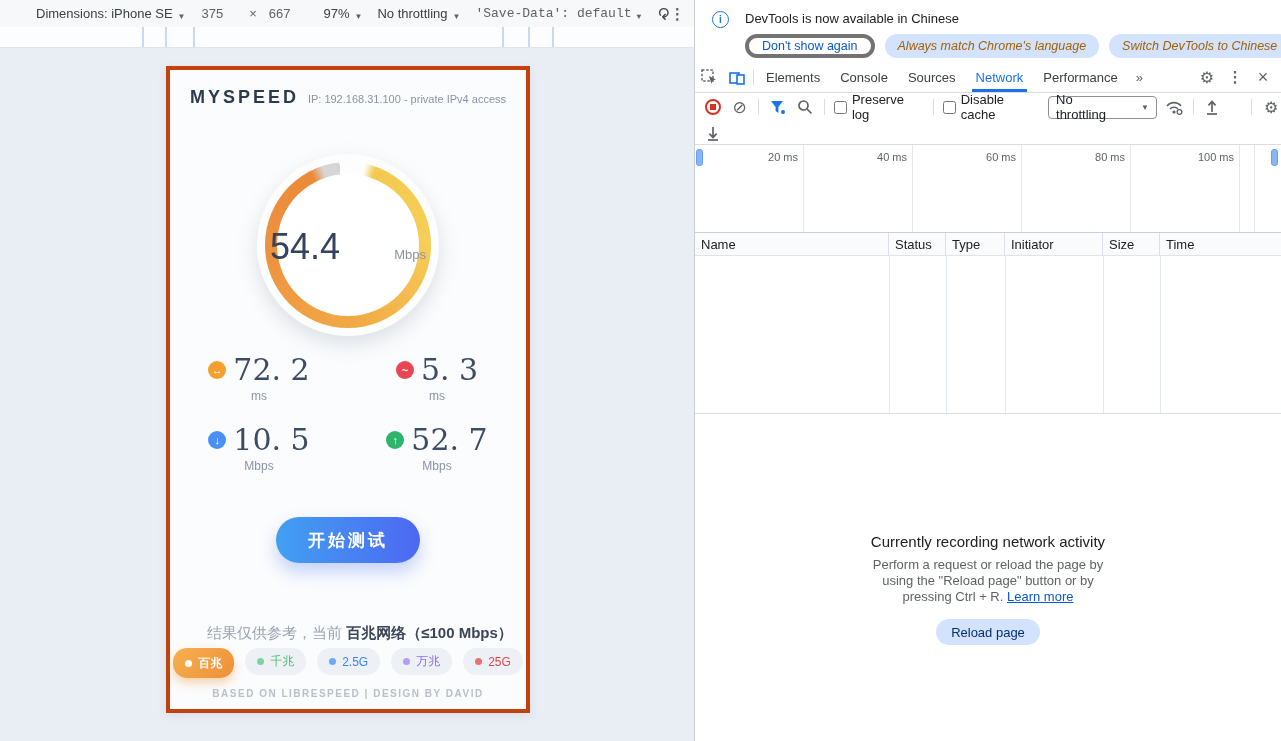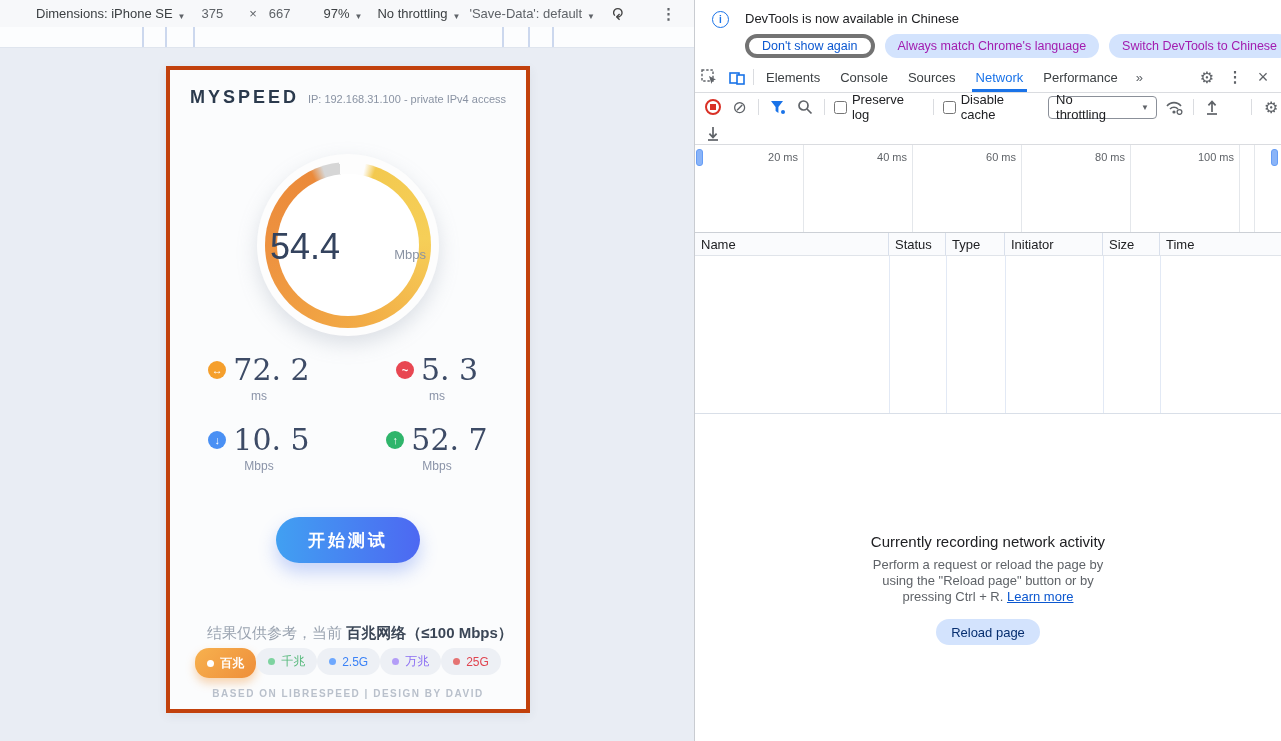--- a/index.html
+++ b/index.html
@@ -43,41 +43,41 @@
           text-align:center;margin-right:7px;flex:none;font-weight:bold;}
   .stat-val{font-family:"DejaVu Serif",serif;font-size:30px;color:#3d4b66;}
   .stat-unit{font-size:12px;color:#8a93a8;margin-top:2px;}
   .start-btn{position:absolute;left:50%;top:447px;transform:translateX(-50%);
              width:144px;height:46px;border:none;border-radius:23px;cursor:pointer;
              background:linear-gradient(90deg,#41a0f2,#4d68f2);color:#fff;font-size:17px;
              font-weight:bold;letter-spacing:3px;box-shadow:0 9px 18px rgba(80,120,240,.32);
              font-family:"Liberation Sans",sans-serif;}
   .note{position:absolute;top:554px;left:12px;width:100%;text-align:center;font-size:15px;color:#9aa3b0;}
   .note b{color:#3b4656;}
-  .chips{position:absolute;top:578px;left:0;width:100%;display:flex;justify-content:center;}
+  .chips{position:absolute;top:578px;left:0;width:100%;display:flex;justify-content:center;gap:11px;}
   .chip{display:inline-flex;align-items:center;height:27px;padding:0 12px;border-radius:14px;
         background:#edf0f5;font-size:12px;cursor:pointer;}
   .chip .cdot{width:7px;height:7px;border-radius:50%;margin-right:6px;}
   .chip.active{background:linear-gradient(135deg,#f7b14e,#ee8e3a);color:#fff;height:30px;
         box-shadow:0 5px 10px rgba(240,150,60,.4);font-weight:bold;}
   .chip.active .cdot{background:#fff;}
   .card-foot{position:absolute;top:618px;left:0;width:100%;text-align:center;font-size:10px;
         font-weight:bold;color:#b9c0cb;letter-spacing:1.5px;}
   
   .right{position:absolute;left:694px;top:0;width:587px;height:741px;background:#fff;
          border-left:1px solid #c9ccd1;box-sizing:border-box;overflow:hidden;}
   .infobar{position:relative;height:62px;}
   .info-ic{position:absolute;left:17px;top:11px;width:15px;height:15px;border:1.5px solid #1a73e8;
            border-radius:50%;color:#1a73e8;font-size:10px;line-height:15px;text-align:center;font-weight:bold;}
   .info-msg{position:absolute;left:50px;top:11px;font-size:13px;color:#202124;}
   .info-btns{position:absolute;left:50px;top:34px;display:flex;gap:10px;white-space:nowrap;}
   .pill{height:24px;border-radius:12px;font-size:12.5px;display:inline-flex;align-items:center;
         padding:0 13px;cursor:pointer;border:none;font-family:"Liberation Sans",sans-serif;}
   .pill.outline{background:#fff;color:#0b57d0;border:4px solid #737373;}
-  .pill.tonal{background:#d3e3fd;color:#a21caf;}
+  .pill.tonal{background:#d3e3fd;color:#a16207;font-style:italic;}
   .tabrow{display:flex;align-items:stretch;height:30px;border-bottom:1px solid #dadce0;
           font-size:13px;color:#3c4043;}
   .tbtn{display:flex;align-items:center;justify-content:center;width:28px;cursor:pointer;}
   .vsep{width:1px;height:16px;background:#dadce0;align-self:center;margin:0 2px;}
   .tab{display:flex;align-items:center;padding:0 10px;cursor:pointer;position:relative;}
   .tab.active{color:#1a73e8;}
   .tab.active::after{content:"";position:absolute;left:6px;right:6px;bottom:0;height:3px;background:#1a73e8;}
   .chev{color:#5f6368;font-size:13px;padding:0 8px;display:flex;align-items:center;cursor:pointer;}
   .tab-right{margin-left:auto;display:flex;align-items:center;}
   .gear-ic{font-size:16px;color:#5f6368;}
@@ -131,21 +131,21 @@
       <span class="item" style="margin-left:26px;color:#5f6368;">×</span>
       <span class="item num" style="margin-left:12px;">667</span>
       <span class="item" style="margin-left:33px;">
         <span>97%</span>
         <span class="caret">▼</span>
       </span>
       <span class="item" style="margin-left:15px;">
         <span>No throttling</span>
         <span class="caret">▼</span>
       </span>
-      <span class="item" style="margin-left:9px;color:#5f6368;">
+      <span class="item" style="margin-left:15px;color:#5f6368;font-family:Liberation Mono, monospace;">
         <span>'Save-Data': default</span>
         <span class="caret">▼</span>
       </span>
       <span class="item" style="margin-left:15px;">
         <span class="rotate-ic">⟳</span>
       </span>
       <span class="item more-v" style="margin-left:auto;margin-right:18px;">
         <span>⋮</span>
       </span>
     </div>

